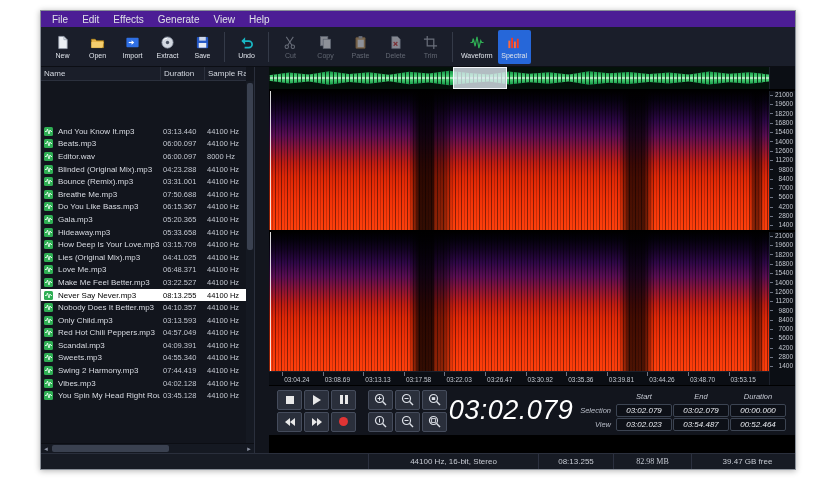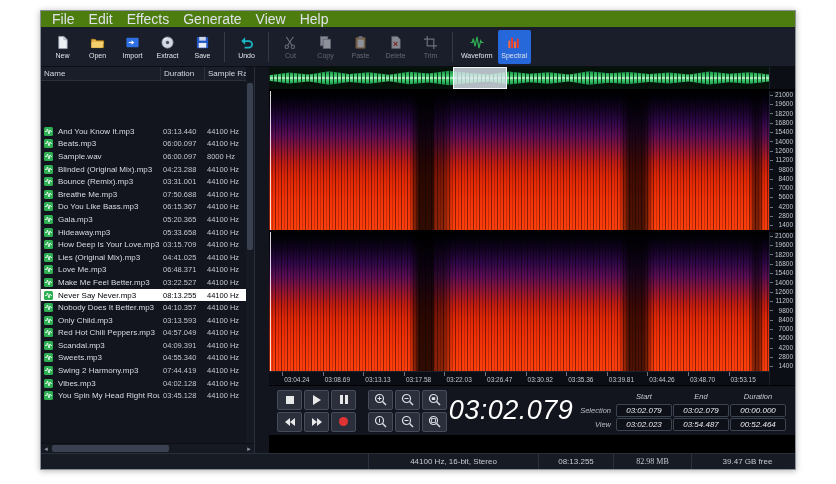--- a/index.html
+++ b/index.html
@@ -13,22 +13,22 @@
   .titlebar { height:20px; background:#12151c; display:flex; align-items:center;
     padding-left:6px; color:#e6e8ee; font-size:8.5px; flex:0 0 auto; }
   .app-icon { width:11px; height:11px; margin-right:5px; flex:0 0 auto; }
   .win-btns { margin-left:auto; display:flex; height:100%; }
   .win-btn { width:29px; display:flex; align-items:center; justify-content:center; }
   .glyph-min { width:8px; height:1px; background:#cfd3da; }
   .glyph-max { width:7px; height:7px; border:1px solid #cfd3da; }
   .glyph-close { color:#cfd3da; font-size:12px; line-height:1; }
 
   
-  .menubar { height:16px; background:#4d7c0f; display:flex; align-items:center;
-    padding:0 4px; font-size:14px; color:#dfe2e8; flex:0 0 auto; }
+  .menubar { height:16px; background:#4c1d95; display:flex; align-items:center;
+    padding:0 4px; font-size:10px; color:#dfe2e8; flex:0 0 auto; }
   .menu-item { padding:2px 7px; }
 
   
   .toolbar { height:40px; background:#1a1e2a; display:flex; align-items:center;
     padding:2px 5px; gap:2px; flex:0 0 auto; border-bottom:1px solid #0c0e14; }
   .tbtn { min-width:33px; height:34px; display:flex; flex-direction:column;
     align-items:center; justify-content:center; gap:1px; border-radius:2px; padding:0 3px; }
   .tlabel { font-size:7px; color:#dfe3ea; white-space:nowrap; }
   .tbtn.disabled { opacity:.55; }
   .tbtn.disabled .tlabel { color:#9aa0ab; }
@@ -310,21 +310,21 @@
           <span class="fdur">06:00.097</span>
           <span class="fsr">44100 Hz</span>
         </div>
           <div class="file-row">
           <span>
               <svg width="9" height="9" viewBox="0 0 9 9">
                 <rect width="9" height="9" rx="1.5" fill="#2fae54"></rect>
                 <polyline points="1,4.5 2.5,4.5 3.5,2 5,7 6,3 7,4.5 8,4.5" stroke="#eafff0" stroke-width=".9" fill="none"></polyline>
               </svg>
             </span>
-          <span class="fname">Sample.wav</span>
+          <span class="fname">Editor.wav</span>
           <span class="fdur">06:00.097</span>
           <span class="fsr">8000 Hz</span>
         </div>
           <div class="file-row">
           <span>
               <svg width="9" height="9" viewBox="0 0 9 9">
                 <rect width="9" height="9" rx="1.5" fill="#2fae54"></rect>
                 <polyline points="1,4.5 2.5,4.5 3.5,2 5,7 6,3 7,4.5 8,4.5" stroke="#eafff0" stroke-width=".9" fill="none"></polyline>
               </svg>
             </span>

